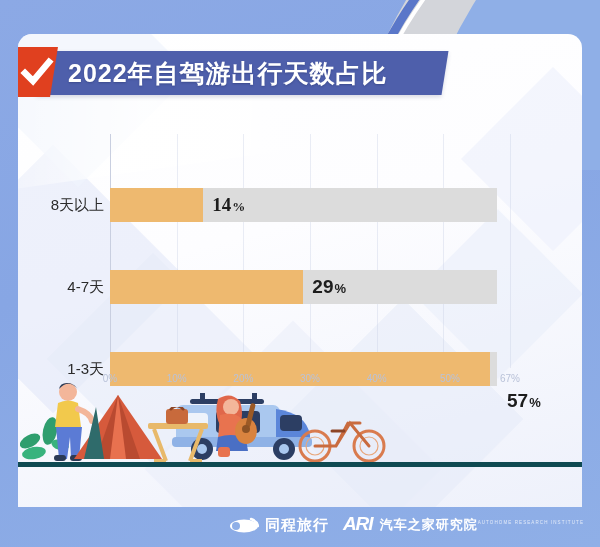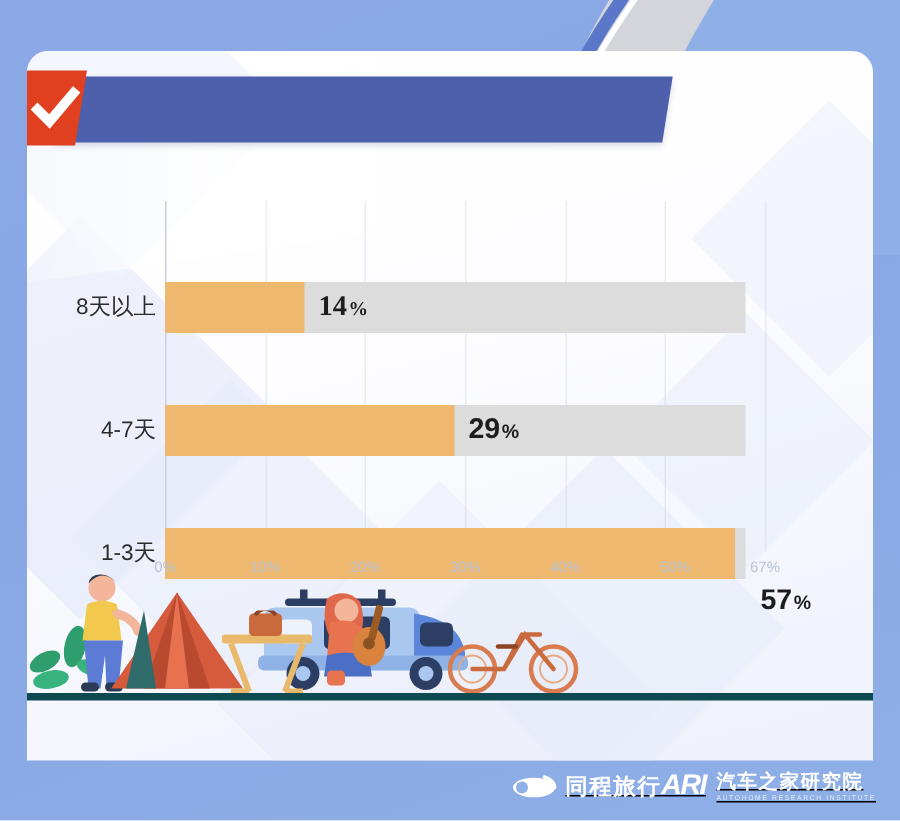--- a/index.html
+++ b/index.html
@@ -251,22 +251,22 @@
     position: absolute;
     left: 0; bottom: 0;
     width: 600px;
     height: 40px;
   }
   .footer-inner {
     position: absolute;
     right: 16px;
     top: 6px;
     display: flex;
-    align-items: center;
-    text-decoration: underline;
+    align-items: flex-end;
+    gap: 14px;
   }
   .brand {
     display: flex;
     align-items: center;
     gap: 6px;
     color: #ffffff;
   }
   .brand-name {
     font-size: 15px;
     font-weight: bold;
@@ -274,21 +274,21 @@
     color: #ffffff;
   }
   .ari-logo {
     font-size: 19px;
     font-weight: bold;
     font-style: italic;
     color: #ffffff;
     letter-spacing: -1px;
   }
   .ari-block { display:flex; align-items:center; gap:7px; }
-  .ari-names { display:flex; flex-direction:column; line-height:1; }
+  .ari-names { display:flex; flex-direction:row; line-height:1; }
   .ari-cn { font-size: 13px; font-weight: bold; color:#ffffff; letter-spacing:1px; }
   .ari-en { font-size: 4.5px; color: rgba(255,255,255,0.75); letter-spacing: 1.1px; margin-top:3px; }
 </style>
 </head>
 <body>
 
 <div class="poster">
   <div class="bg-blue"></div>
 
   <div class="road-wrap">
@@ -325,20 +325,21 @@
     <div class="wm wm7"></div>
     <div class="beam"></div>
 
     <div class="title-band"></div>
     <div class="check-badge"></div>
     <div class="check-mark">
       <svg width="34" height="34" viewBox="0 0 34 34">
         <path d="M5 17 L13 25 L29 6" stroke="#ffffff" stroke-width="6.5" fill="none" stroke-linecap="square" stroke-linejoin="miter"></path>
       </svg>
     </div>
+    <div class="title-text">2022年自驾游出行天数占比</div>
 
     <div class="chart">
       <div class="axis-line"></div>
       <div id="gridlines">
           <div class="gridline" style="left: 158.667px;"></div>
           <div class="gridline" style="left: 225.333px;"></div>
           <div class="gridline" style="left: 292px;"></div>
           <div class="gridline" style="left: 358.667px;"></div>
           <div class="gridline" style="left: 425.333px;"></div>
           <div class="gridline" style="left: 492px;"></div>

